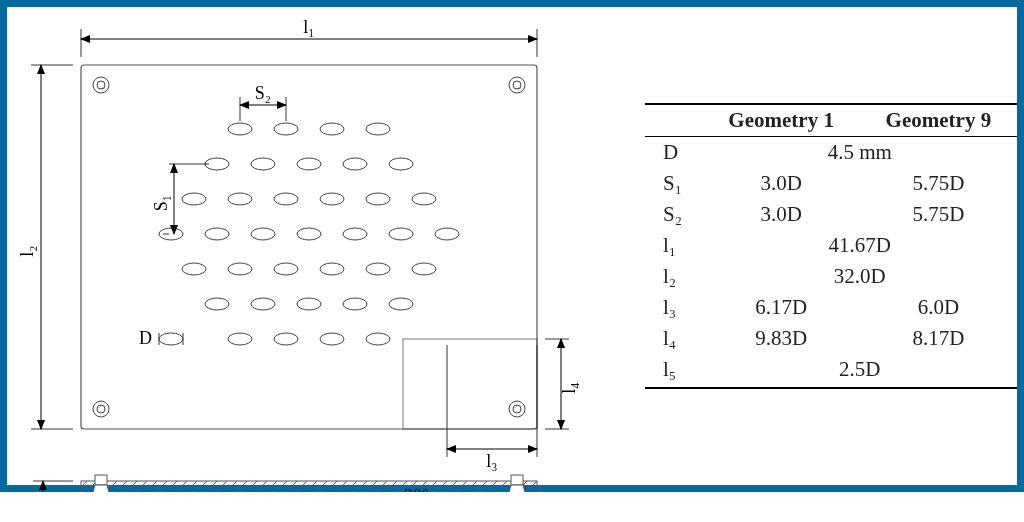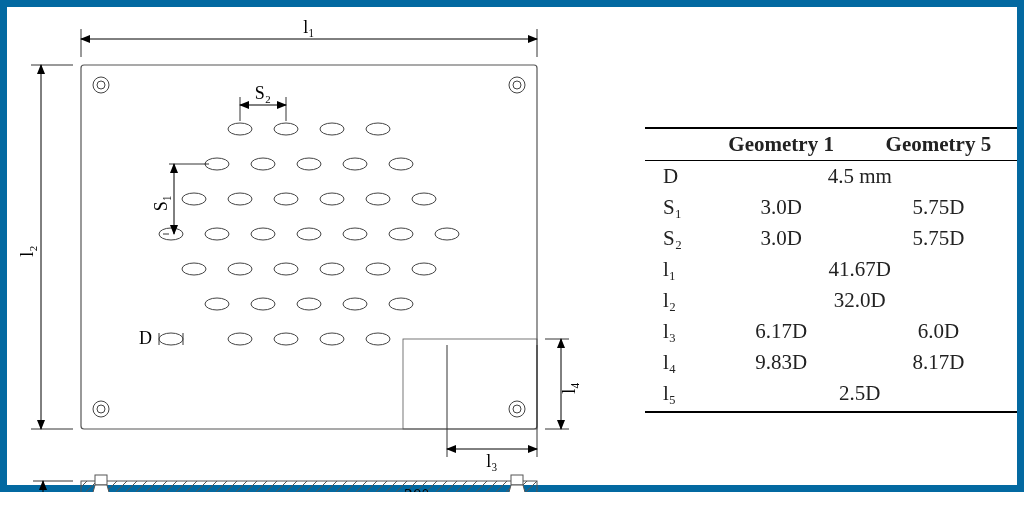--- a/index.html
+++ b/index.html
@@ -1,19 +1,19 @@
 <!DOCTYPE html>
 <html><head>
 <meta charset="utf-8">
 <style>
 html,body{margin:0;padding:0;background:#fff;font-family:"Palatino Linotype","Book Antiqua",Palatino,serif;color:#222;}
 .page{width:1024px;height:492px;border:7px solid #0369a1;box-sizing:border-box;position:relative;}
 .left{position:absolute;left:2px;top:2px;width:590px;height:516px;}
 .right{position:absolute;left:638px;top:96px;width:372px;}
-table{border-collapse:collapse;width:100%;font-size:21px;margin-top:24px;}
+table{border-collapse:collapse;width:100%;font-size:21px;}
 th,td{padding:3px 6px;text-align:center;}
 th{font-weight:bold;border-bottom:1.5px solid #000;}
 thead tr:first-child th{border-top:2px solid #000;}
 tbody tr:last-child td{border-bottom:2px solid #000;padding-bottom:5px;}
 .lbl{text-align:left;padding-left:18px;}
 svg{display:block;}
 .dim{stroke:#000;stroke-width:1;fill:none;}
 .ext{stroke:#000;stroke-width:0.8;}
 .hole{fill:none;stroke:#444;stroke-width:1;}
 .plate{fill:#fff;stroke:#555;stroke-width:1.2;}
@@ -152,21 +152,21 @@
       <text x="26" y="488" text-anchor="middle" class="txt" transform="rotate(-90 26 488)">l₅</text>
     </svg>
   </div>
 
   <div class="right">
     <table>
       <thead>
         <tr>
           <th class="lbl"></th>
           <th>Geometry 1</th>
-          <th>Geometry 5</th>
+          <th>Geometry 9</th>
         </tr>
       </thead>
       <tbody>
         <tr>
             <td class="lbl">D</td>
             <td colspan="2">4.5 mm</td>
           </tr>
         <tr>
             <td class="lbl">S₁</td>
             <td>3.0D</td>

